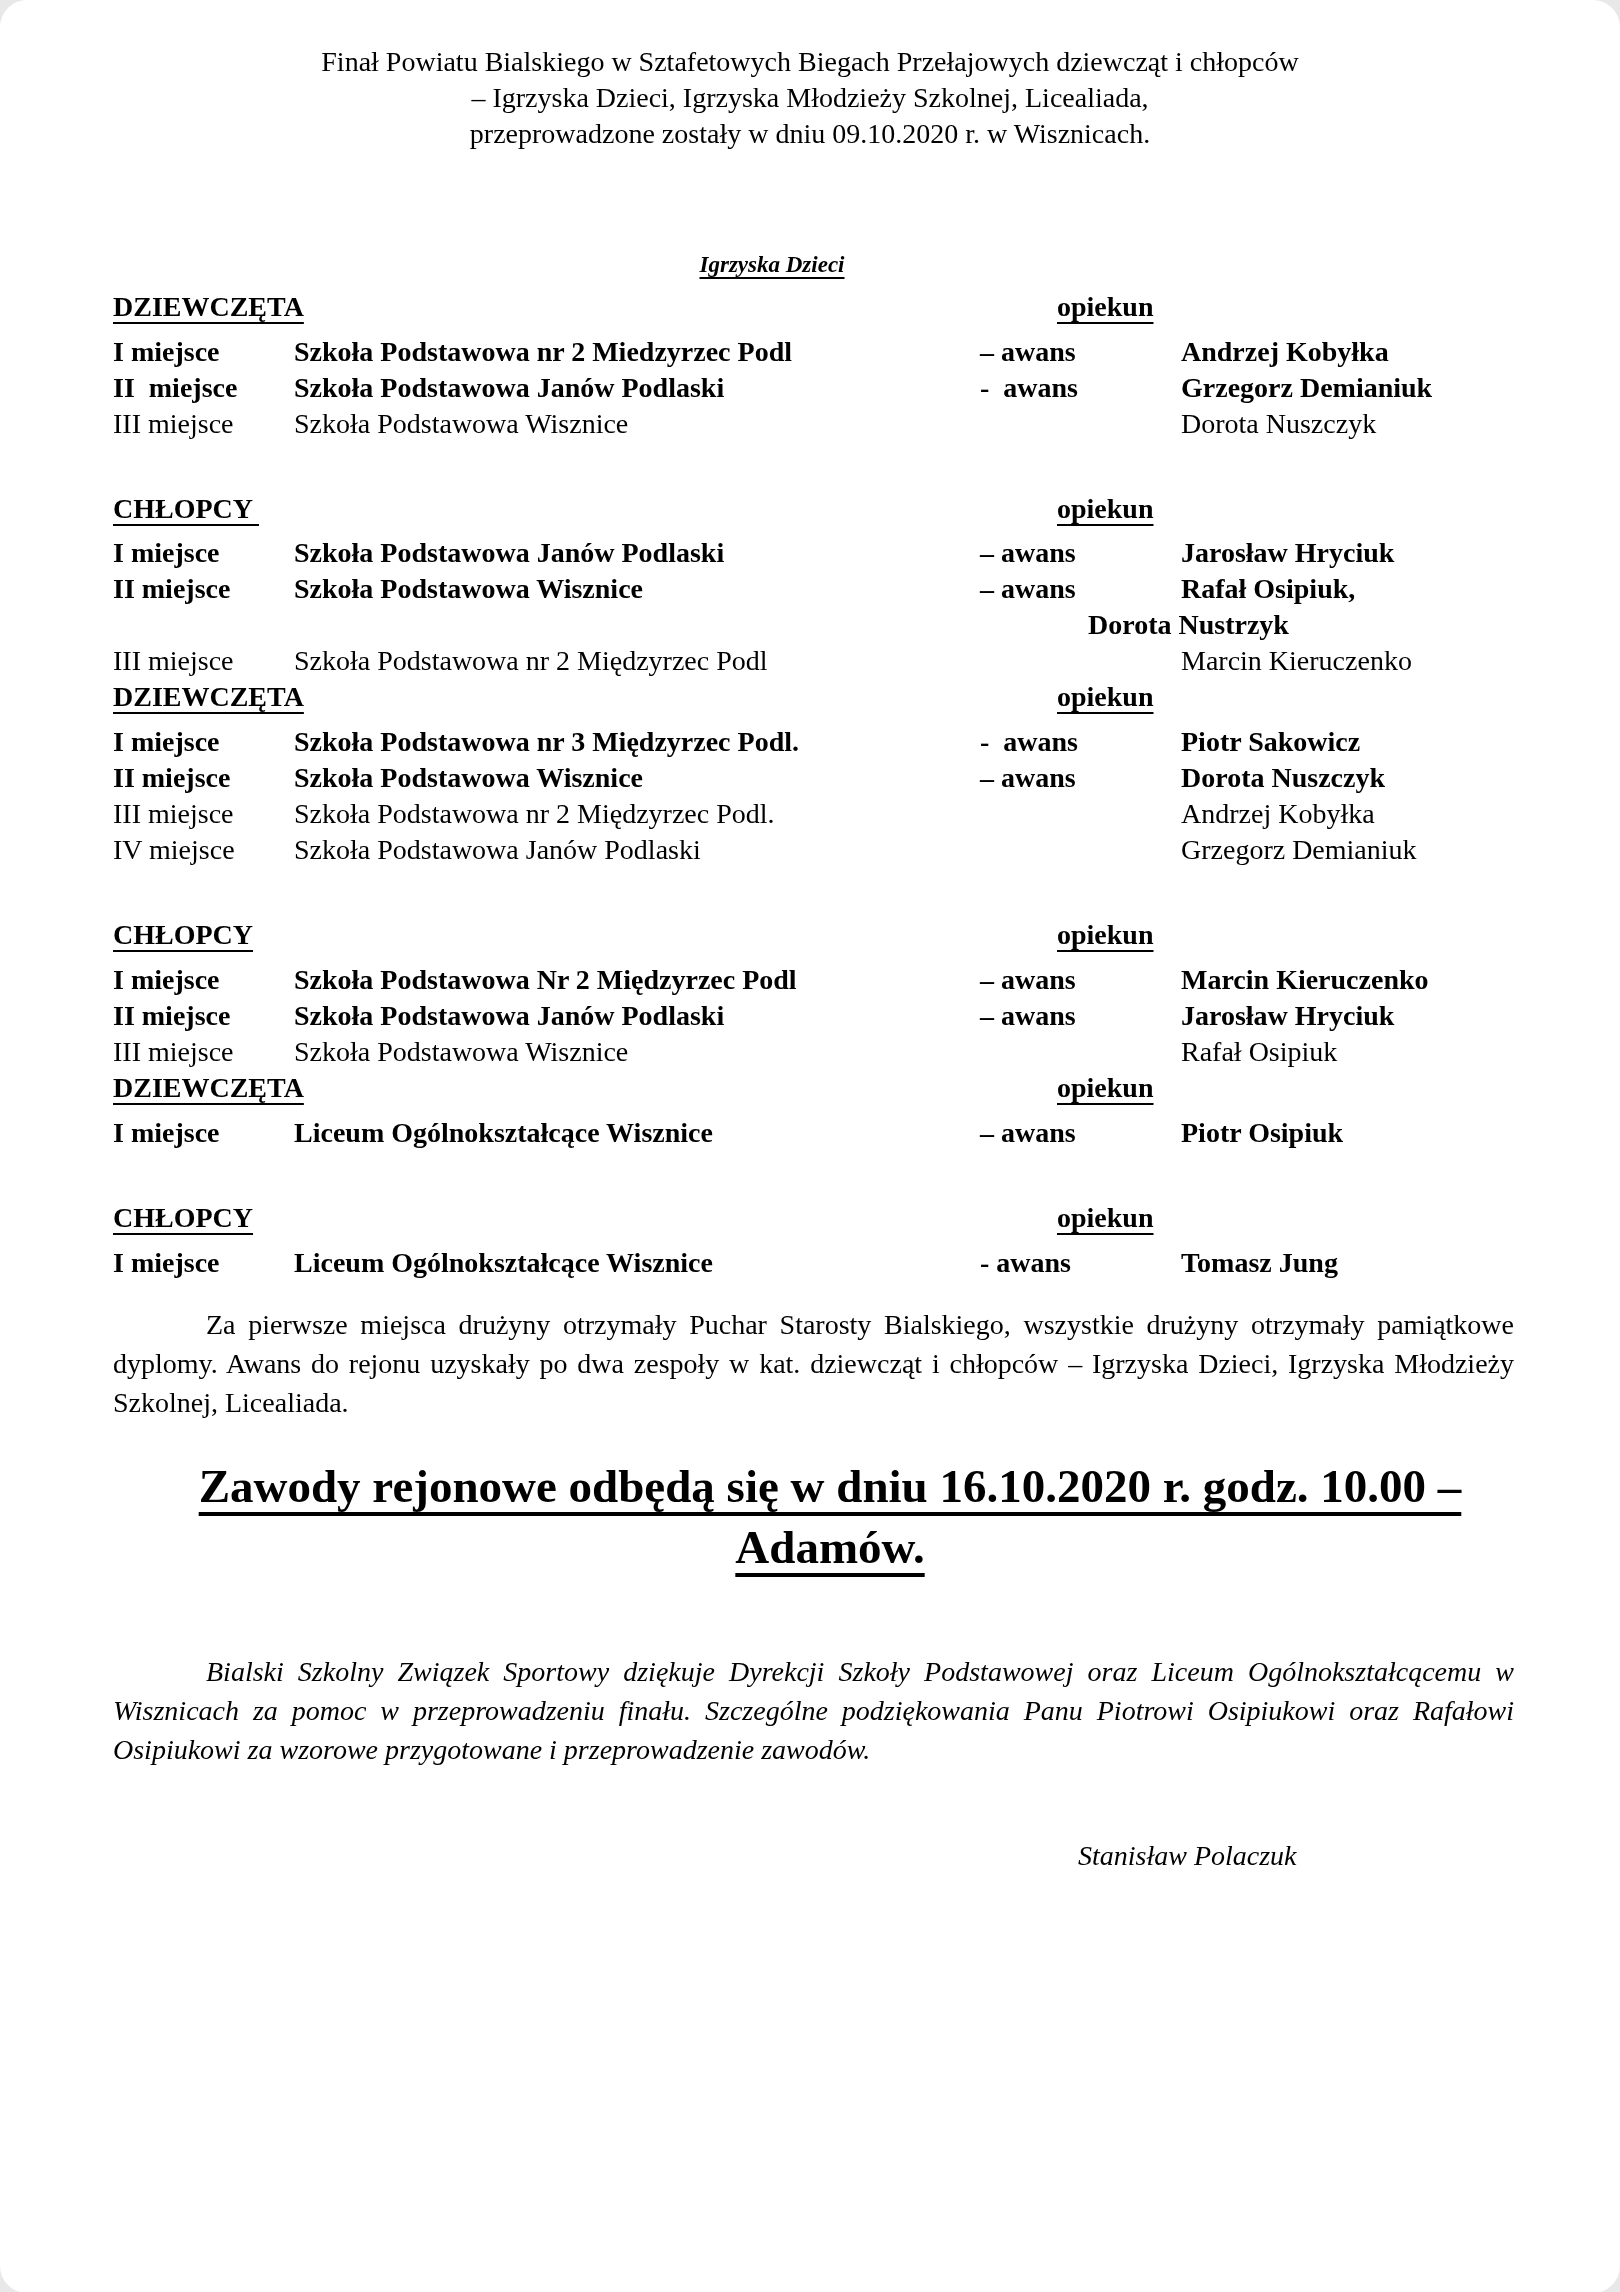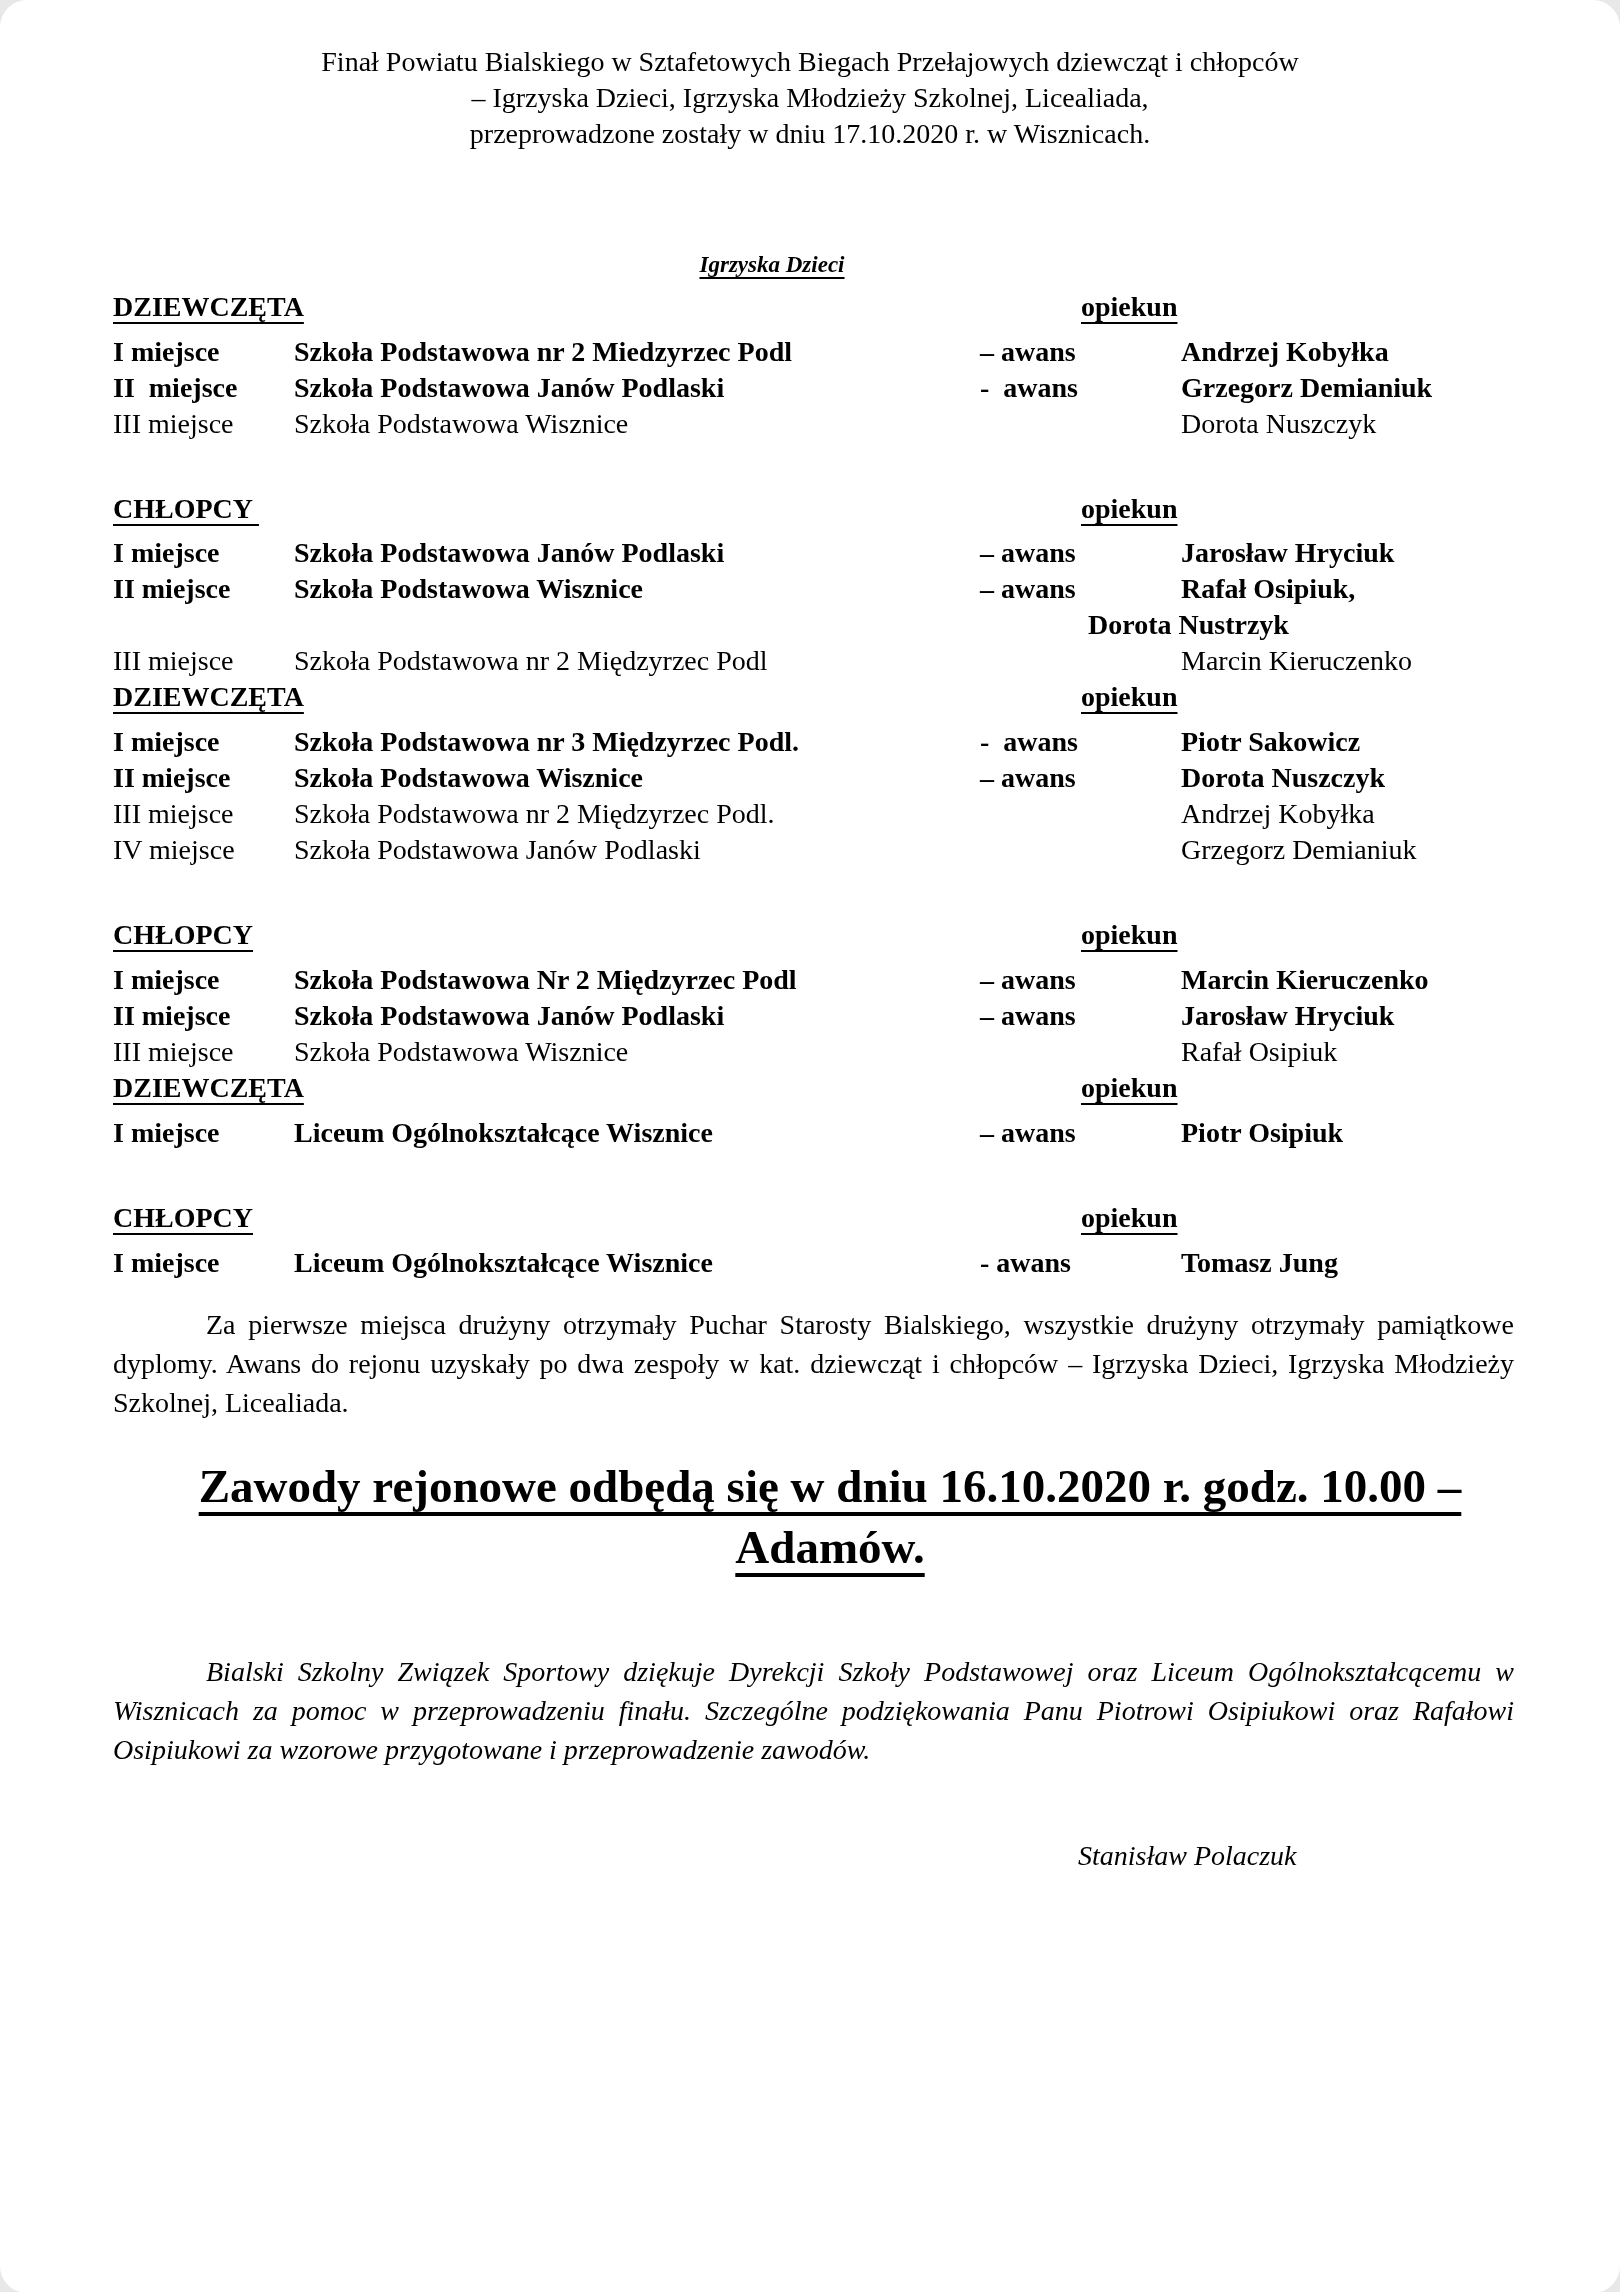--- a/index.html
+++ b/index.html
@@ -50,21 +50,21 @@
   }
   .group-label {
     font-weight: bold;
     text-decoration: underline;
     text-underline-offset: 5.9px;
     text-decoration-thickness: 2px;
     white-space: pre;
   }
   .opiekun-label {
     position: absolute;
-    left: 968px;
+    left: 944px;
     top: 0;
     font-weight: bold;
     text-decoration: underline;
     text-underline-offset: 5.9px;
     text-decoration-thickness: 2px;
   }
   .row {
     display: grid;
     grid-template-columns: 181px 686px 201px auto;
     line-height: 36px;
@@ -108,21 +108,21 @@
   }
 </style>
 </head>
 <body>
 
 <div class="page">
 
   <div class="doc-header">
     <div>Finał Powiatu Bialskiego w Sztafetowych Biegach Przełajowych dziewcząt i chłopców</div>
     <div>– Igrzyska Dzieci, Igrzyska Młodzieży Szkolnej, Licealiada,</div>
-    <div>przeprowadzone zostały w dniu 17.10.2020 r. w Wisznicach.</div>
+    <div>przeprowadzone zostały w dniu 09.10.2020 r. w Wisznicach.</div>
   </div>
 
   <div class="section" id="sec0">
     <div class="section-title">Igrzyska Dzieci</div>
     <div class="results">
 
       <div class="group">
         <div class="group-header">
           <span class="group-label">DZIEWCZĘTA</span>
           <span class="opiekun-label">opiekun</span>

